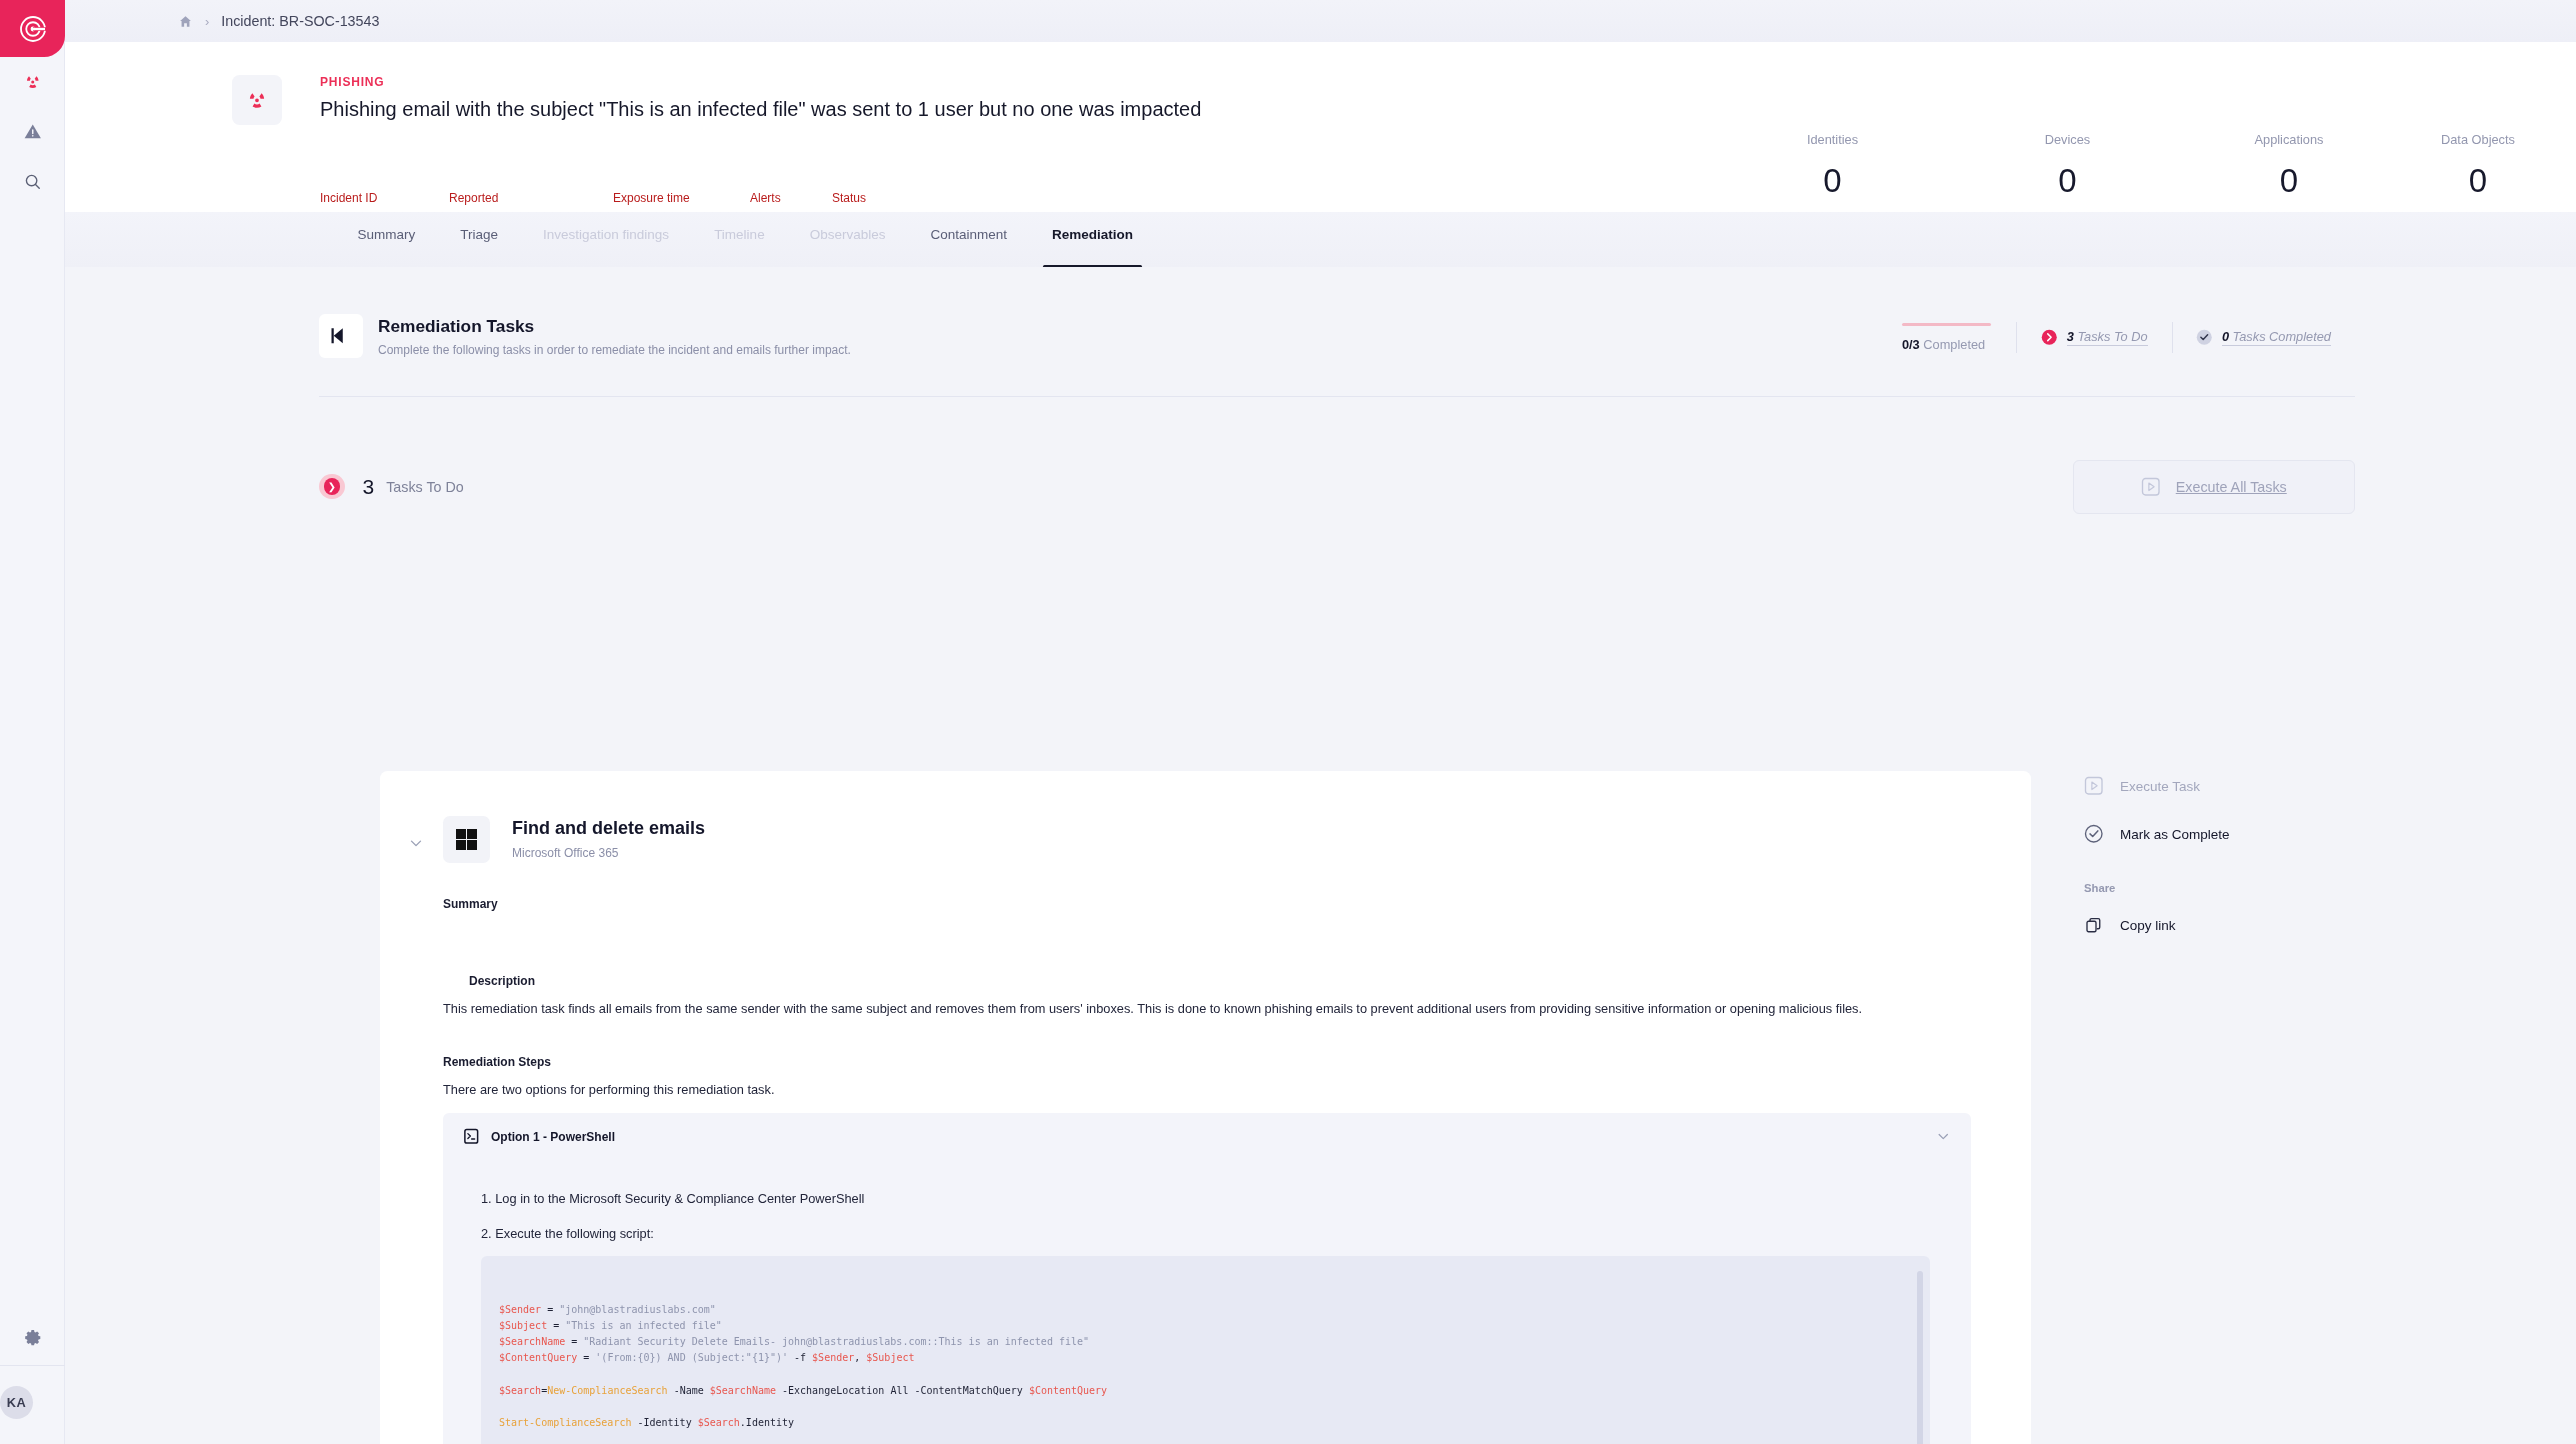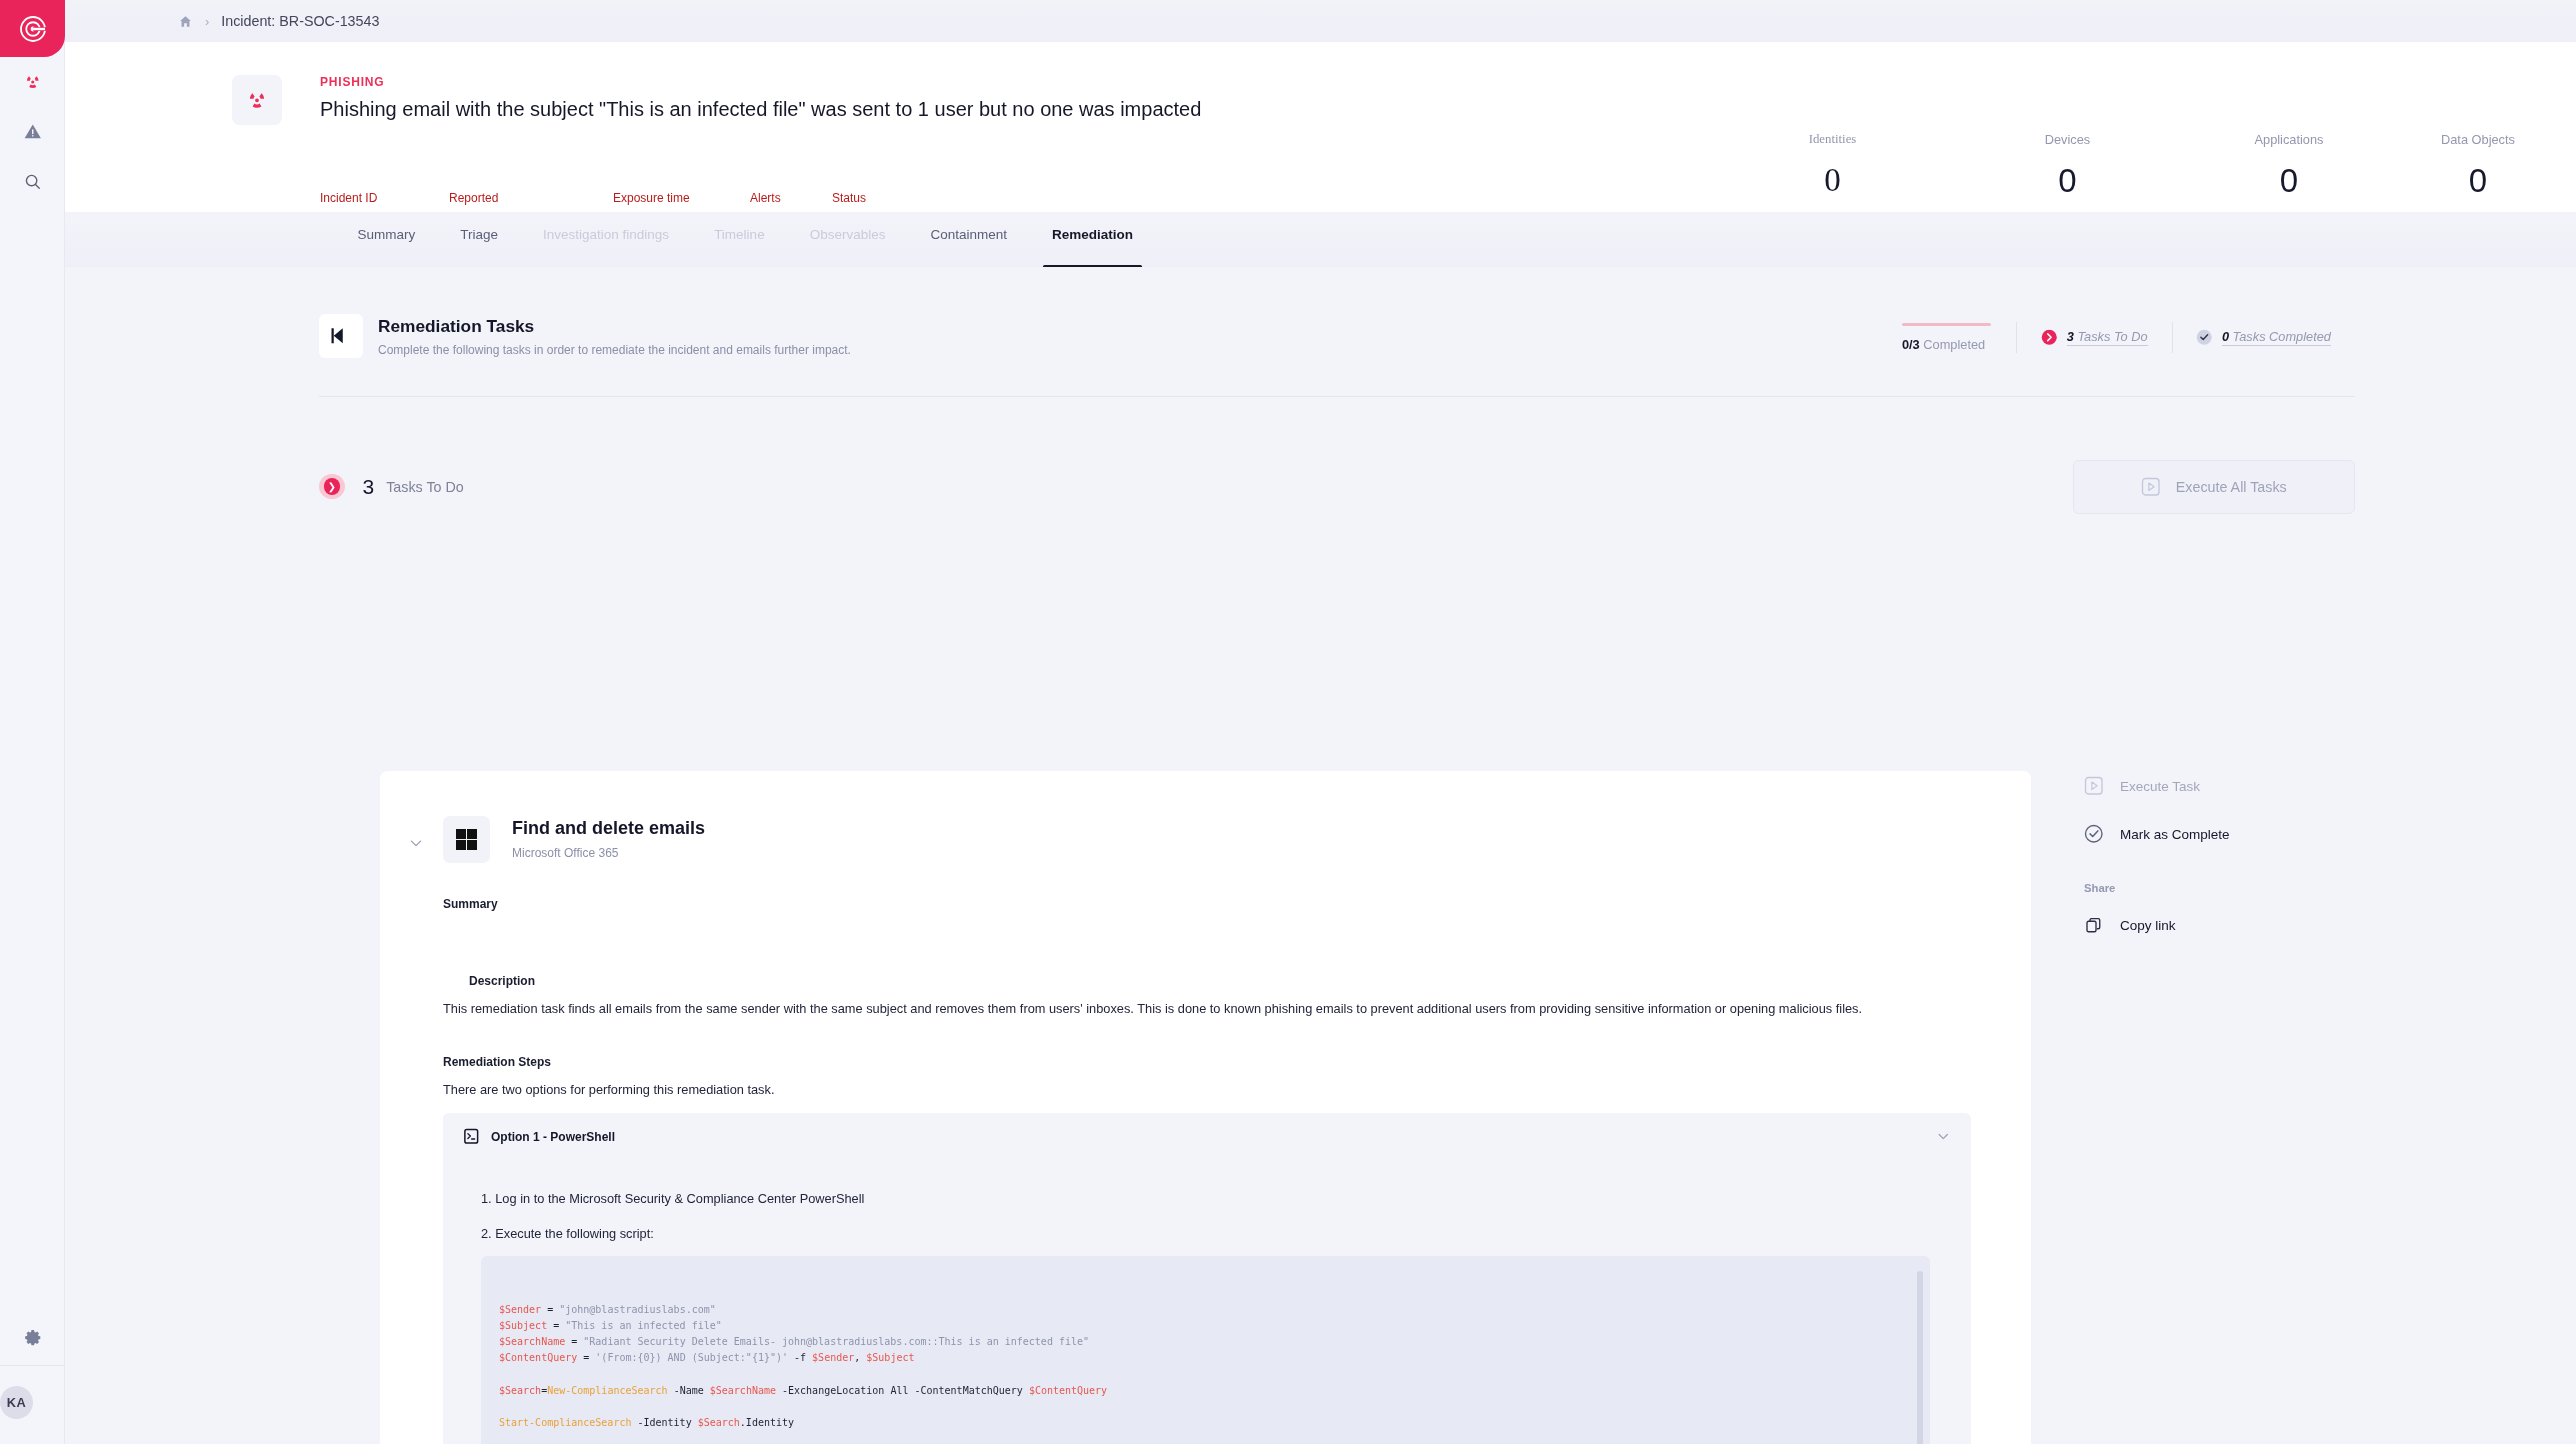--- a/index.html
+++ b/index.html
@@ -139,21 +139,21 @@
     width: 16.5px; height: 16.5px; border-radius: 50%; background: #e8245a;
     display:flex; align-items:center; justify-content:center; color:#fff; font-size: 9.8px;
   }
   #todo-count { font-size: 21px; color: #14162a; font-weight: 400; margin-left: 18px; }
   #todo-label { font-size: 14.3px; color: #7e8299; margin-left: 12px; }
   #execute-all-btn {
     position: absolute; right: 0; top: -4.5px; width: 282px; height: 54px;
     border: 0.8px solid #e4e6f0; border-radius: 6px; background: #f0f1f8;
     display: flex; align-items: center; justify-content: center; gap: 15px; cursor: pointer;
   }
-  #execute-all-btn .txt { font-size: 14.3px; color: #9fa3ba; }
+  #execute-all-btn .txt { font-size: 14.3px; color: #9fa3ba; text-decoration: underline; }
 
   
   #task-card {
     position: absolute; left: 315px; top: 504px; width: 1651px; height: 691px;
     background: #ffffff; border-radius: 7.5px;
   }
   #task-collapse { position: absolute; left: 27px; top: 63px; width: 18px; height: 18px; cursor: pointer; }
   #ms-tile {
     position: absolute; left: 63px; top: 45px; width: 47px; height: 47px;
     background: #f2f3f8; border-radius: 6.8px;
@@ -284,21 +284,21 @@
   </div>
   <div class="meta-col" style="left:685px;">
     <div class="meta-label">Alerts</div>
     <div class="meta-value">1</div>
   </div>
   <div class="meta-col" style="left:767px;">
     <div class="meta-label">Status</div>
     <div class="meta-value dropdown"><span>Open</span><span class="caret">▾</span></div>
   </div>
 
-  <div class="stat-col" style="left:1726px; top:90px; width:83px;font-family:Liberation Serif, serif;">
+  <div class="stat-col" style="left:1726px; top:90px; width:83px;">
     <div class="stat-label">Identities</div>
     <div class="stat-value">0</div>
   </div>
   <div class="stat-col" style="left:1961px; top:90px; width:83px;">
     <div class="stat-label">Devices</div>
     <div class="stat-value">0</div>
   </div>
   <div class="stat-col" style="left:2160px; top:90px; width:128px;">
     <div class="stat-label">Applications</div>
     <div class="stat-value">0</div>

